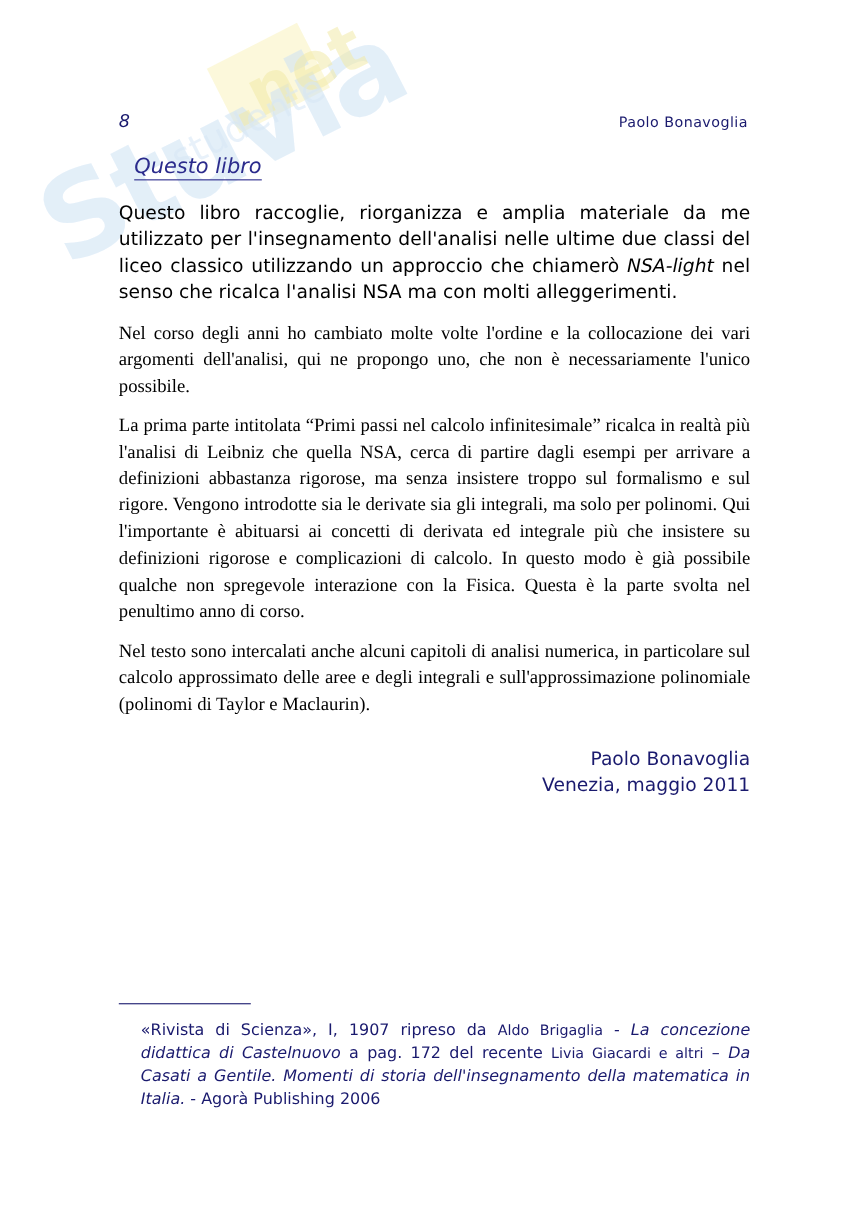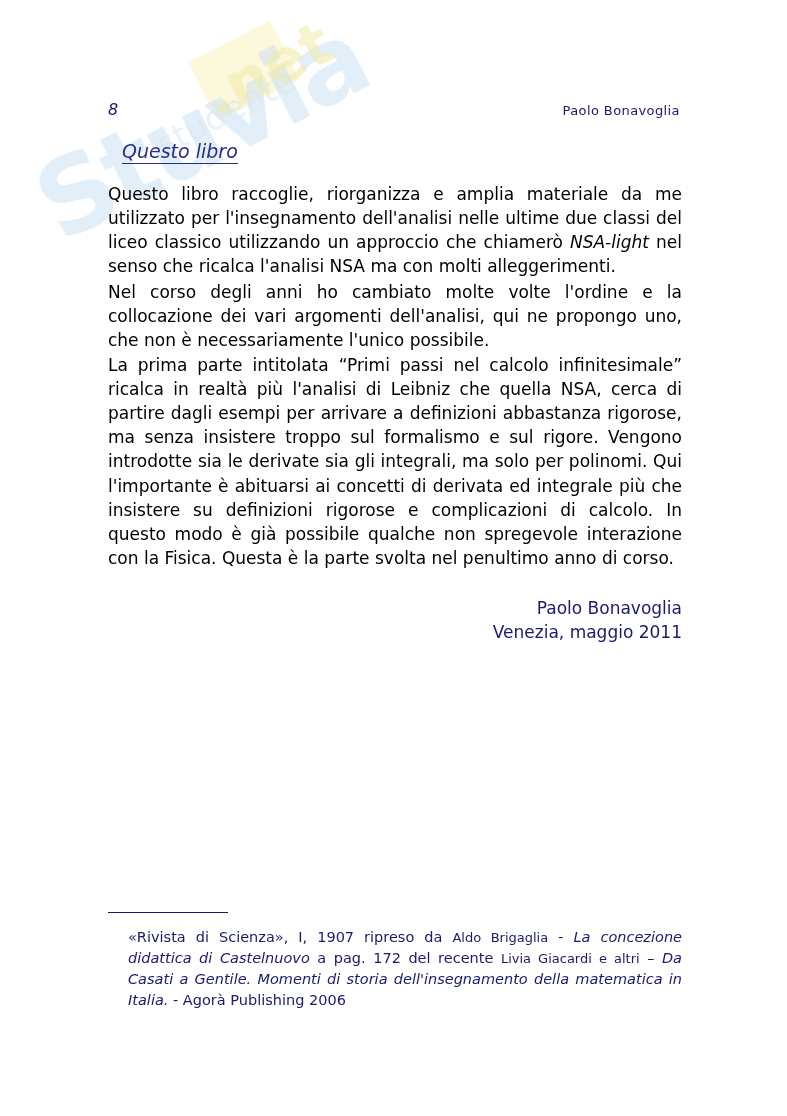--- a/index.html
+++ b/index.html
@@ -117,21 +117,22 @@
 
   p.body {
     font-size: 17px;
     line-height: 1.42;
     margin: 0;
     text-align: justify;
     text-justify: inter-word;
     color: #000000;
   }
   p.body + p.body {
-    margin-top: 1px;
+    margin-top: 12px;
+    font-family: Liberation Serif, serif;
   }
   .it { font-style: italic; }
 
   .signature {
     margin-top: 26px;
     text-align: right;
     font-size: 17px;
     line-height: 1.42;
     color: #1a1a6e;
   }
@@ -183,20 +184,21 @@
 
     <h2 class="section-title">Questo libro</h2>
 
     <p class="body"><span>Questo libro raccoglie, riorganizza e amplia materiale da me utilizzato per l'insegnamento dell'analisi nelle ultime due classi del liceo classico utilizzando un approccio che chiamerò </span><span class="it">NSA-light</span><span> nel senso che ricalca l'analisi NSA ma con molti alleggerimenti.</span></p>
 
     <p class="body">Nel corso degli anni ho cambiato molte volte l'ordine e la collocazione dei vari argomenti dell'analisi, qui ne propongo uno, che non è necessariamente l'unico possibile.</p>
 
     <p class="body">La prima parte intitolata “Primi passi nel calcolo infinitesimale” ricalca in realtà più l'analisi di Leibniz che quella NSA, cerca di partire dagli esempi per arrivare a definizioni abbastanza rigorose, ma senza insistere troppo sul formalismo e sul rigore. Vengono introdotte sia le derivate sia gli integrali, ma solo per polinomi. Qui l'importante è abituarsi ai concetti di derivata ed integrale più che insistere su definizioni rigorose e complicazioni di calcolo. In questo modo è già possibile qualche non spregevole interazione con la Fisica. Questa è la parte svolta nel penultimo anno di corso.</p>
 
 
+    <p class="body">Nel testo sono intercalati anche alcuni capitoli di analisi numerica, in particolare sul calcolo approssimato delle aree e degli integrali e sull'approssimazione polinomiale (polinomi di Taylor e Maclaurin).</p>
 
     <div class="signature">
       <div>Paolo Bonavoglia</div>
       <div>Venezia, maggio 2011</div>
     </div>
 
   </div>
 
   <div class="footnote-wrap">
     <div class="footnote-rule"></div>

